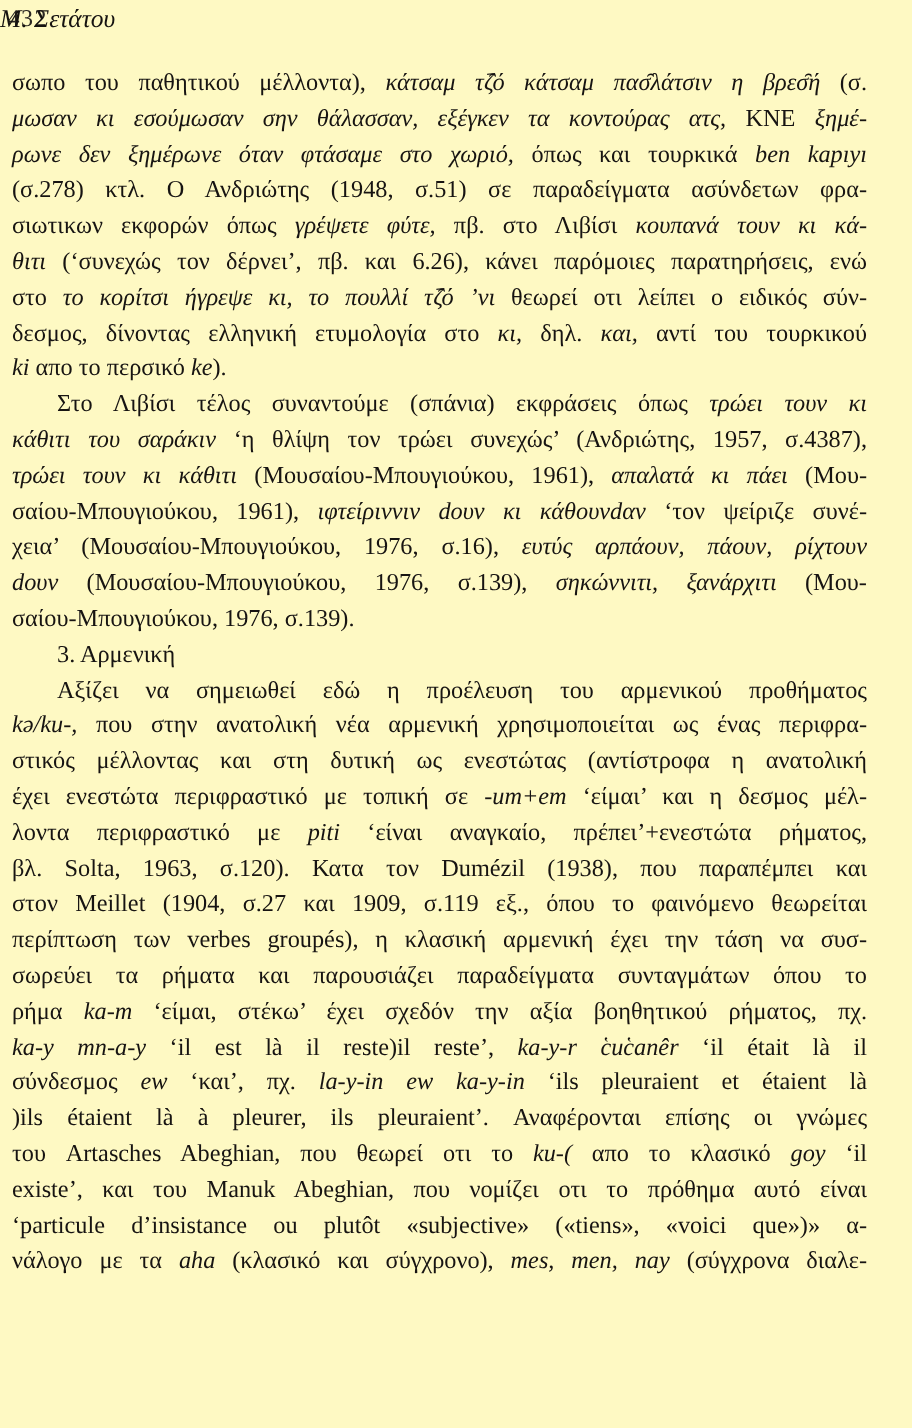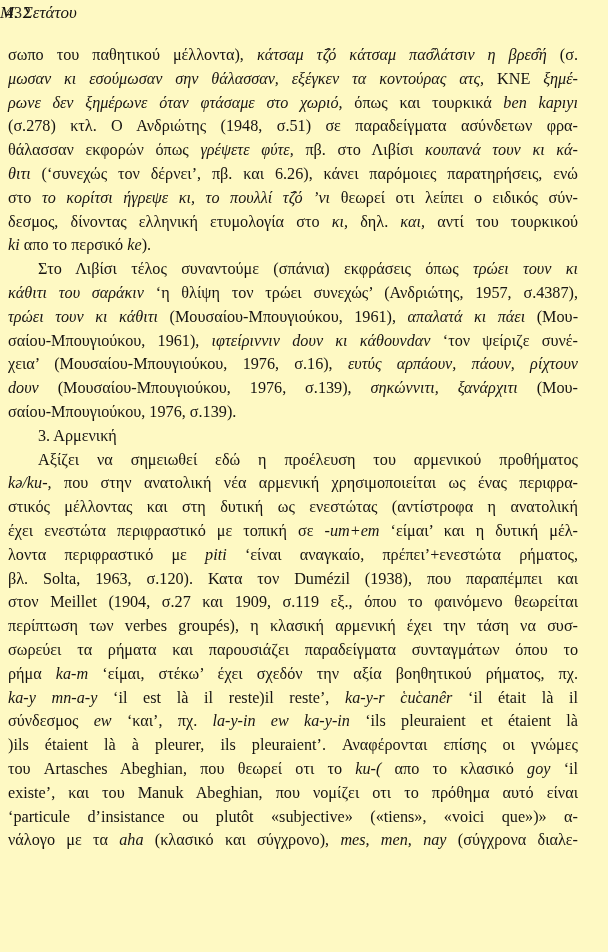--- a/index.html
+++ b/index.html
@@ -41,37 +41,37 @@
 <div class="page">
   <div class="hdr">
     <span class="pgnum">432</span>
     <div class="rtitle">Μ. Σετάτου</div>
   </div>
   <div class="bodytext">
       <div class="line"><span>σωπο του παθητικού μέλλοντα), </span><span class="it">κάτσαμ τζ̑ό κάτσαμ πασ̑λάτσιν η βρεσ̑ή </span><span>(σ.</span></div>
       <div class="line"><span class="it">μωσαν κι εσούμωσαν σην θάλασσαν, εξέγκεν τα κοντούρας ατς, </span><span>ΚΝΕ </span><span class="it">ξημέ-</span></div>
       <div class="line"><span class="it">ρωνε δεν ξημέρωνε όταν φτάσαμε στο χωριό, </span><span>όπως και τουρκικά </span><span class="it">ben kapıyı</span></div>
       <div class="line"><span>(σ.278) κτλ. Ο Ανδριώτης (1948, σ.51) σε παραδείγματα ασύνδετων φρα-</span></div>
-      <div class="line"><span>θάλασσαν εκφορών όπως </span><span class="it">γρέψετε φύτε, </span><span>πβ. στο Λιβίσι </span><span class="it">κουπανά τουν κι κά-</span></div>
+      <div class="line"><span>σιωτικων εκφορών όπως </span><span class="it">γρέψετε φύτε, </span><span>πβ. στο Λιβίσι </span><span class="it">κουπανά τουν κι κά-</span></div>
       <div class="line"><span class="it">θιτι </span><span>(‘συνεχώς τον δέρνει’, πβ. και 6.26), κάνει παρόμοιες παρατηρήσεις, ενώ</span></div>
       <div class="line"><span>στο </span><span class="it">το κορίτσι ήγρεψε κι, το πουλλί τζ̑ό ’νι </span><span>θεωρεί οτι λείπει ο ειδικός σύν-</span></div>
       <div class="line"><span>δεσμος, δίνοντας ελληνική ετυμολογία στο </span><span class="it">κι, </span><span>δηλ. </span><span class="it">και, </span><span>αντί του τουρκικού</span></div>
       <div class="line short"><span class="it">ki </span><span>απο το περσικό </span><span class="it">ke</span><span>).</span></div>
       <div class="line ind"><span>Στο Λιβίσι τέλος συναντούμε (σπάνια) εκφράσεις όπως </span><span class="it">τρώει τουν κι</span></div>
       <div class="line"><span class="it">κάθιτι του σαράκιν </span><span>‘η θλίψη τον τρώει συνεχώς’ (Ανδριώτης, 1957, σ.4387),</span></div>
       <div class="line"><span class="it">τρώει τουν κι κάθιτι </span><span>(Μουσαίου-Μπουγιούκου, 1961), </span><span class="it">απαλατά κι πάει </span><span>(Μου-</span></div>
       <div class="line"><span>σαίου-Μπουγιούκου, 1961), </span><span class="it">ιφτείριννιν dουν κι κάθουνdαν </span><span>‘τον ψείριζε συνέ-</span></div>
       <div class="line"><span>χεια’ (Μουσαίου-Μπουγιούκου, 1976, σ.16), </span><span class="it">ευτύς αρπάουν, πάουν, ρίχτουν</span></div>
       <div class="line"><span class="it">dουν </span><span>(Μουσαίου-Μπουγιούκου, 1976, σ.139), </span><span class="it">σηκώννιτι, ξανάρχιτι </span><span>(Μου-</span></div>
       <div class="line short"><span>σαίου-Μπουγιούκου, 1976, σ.139).</span></div>
       <div class="line ind short"><span>3. Αρμενική</span></div>
       <div class="line ind"><span>Αξίζει να σημειωθεί εδώ η προέλευση του αρμενικού προθήματος</span></div>
       <div class="line"><span class="it">kə/ku-, </span><span>που στην ανατολική νέα αρμενική χρησιμοποιείται ως ένας περιφρα-</span></div>
       <div class="line"><span>στικός μέλλοντας και στη δυτική ως ενεστώτας (αντίστροφα η ανατολική</span></div>
-      <div class="line"><span>έχει ενεστώτα περιφραστικό με τοπική σε </span><span class="it">-um+em </span><span>‘είμαι’ και η δυτική μέλ-</span></div>
+      <div class="line"><span>έχει ενεστώτα περιφραστικό με τοπική σε </span><span class="it">-um+em </span><span>‘είμαι’ και η δεσμος μέλ-</span></div>
       <div class="line"><span>λοντα περιφραστικό με </span><span class="it">piti </span><span>‘είναι αναγκαίο, πρέπει’+ενεστώτα ρήματος,</span></div>
       <div class="line"><span>βλ. Solta, 1963, σ.120). Κατα τον Dumézil (1938), που παραπέμπει και</span></div>
       <div class="line"><span>στον Meillet (1904, σ.27 και 1909, σ.119 εξ., όπου το φαινόμενο θεωρείται</span></div>
       <div class="line"><span>περίπτωση των verbes groupés), η κλασική αρμενική έχει την τάση να συσ-</span></div>
       <div class="line"><span>σωρεύει τα ρήματα και παρουσιάζει παραδείγματα συνταγμάτων όπου το</span></div>
       <div class="line"><span>ρήμα </span><span class="it">ka-m </span><span>‘είμαι, στέκω’ έχει σχεδόν την αξία βοηθητικού ρήματος, πχ.</span></div>
       <div class="line"><span class="it">ka-y mn-a-y </span><span>‘il est là il reste)il reste’, </span><span class="it">ka-y-r c̔uc̔anêr </span><span>‘il était là il</span></div>
       <div class="line"><span>σύνδεσμος </span><span class="it">ew </span><span>‘και’, πχ. </span><span class="it">la-y-in ew ka-y-in </span><span>‘ils pleuraient et étaient là</span></div>
       <div class="line"><span>)ils étaient là à pleurer, ils pleuraient’. Αναφέρονται επίσης οι γνώμες</span></div>
       <div class="line"><span>του Artasches Abeghian, που θεωρεί οτι το </span><span class="it">ku-( </span><span>απο το κλασικό </span><span class="it">goy </span><span>‘il</span></div>

